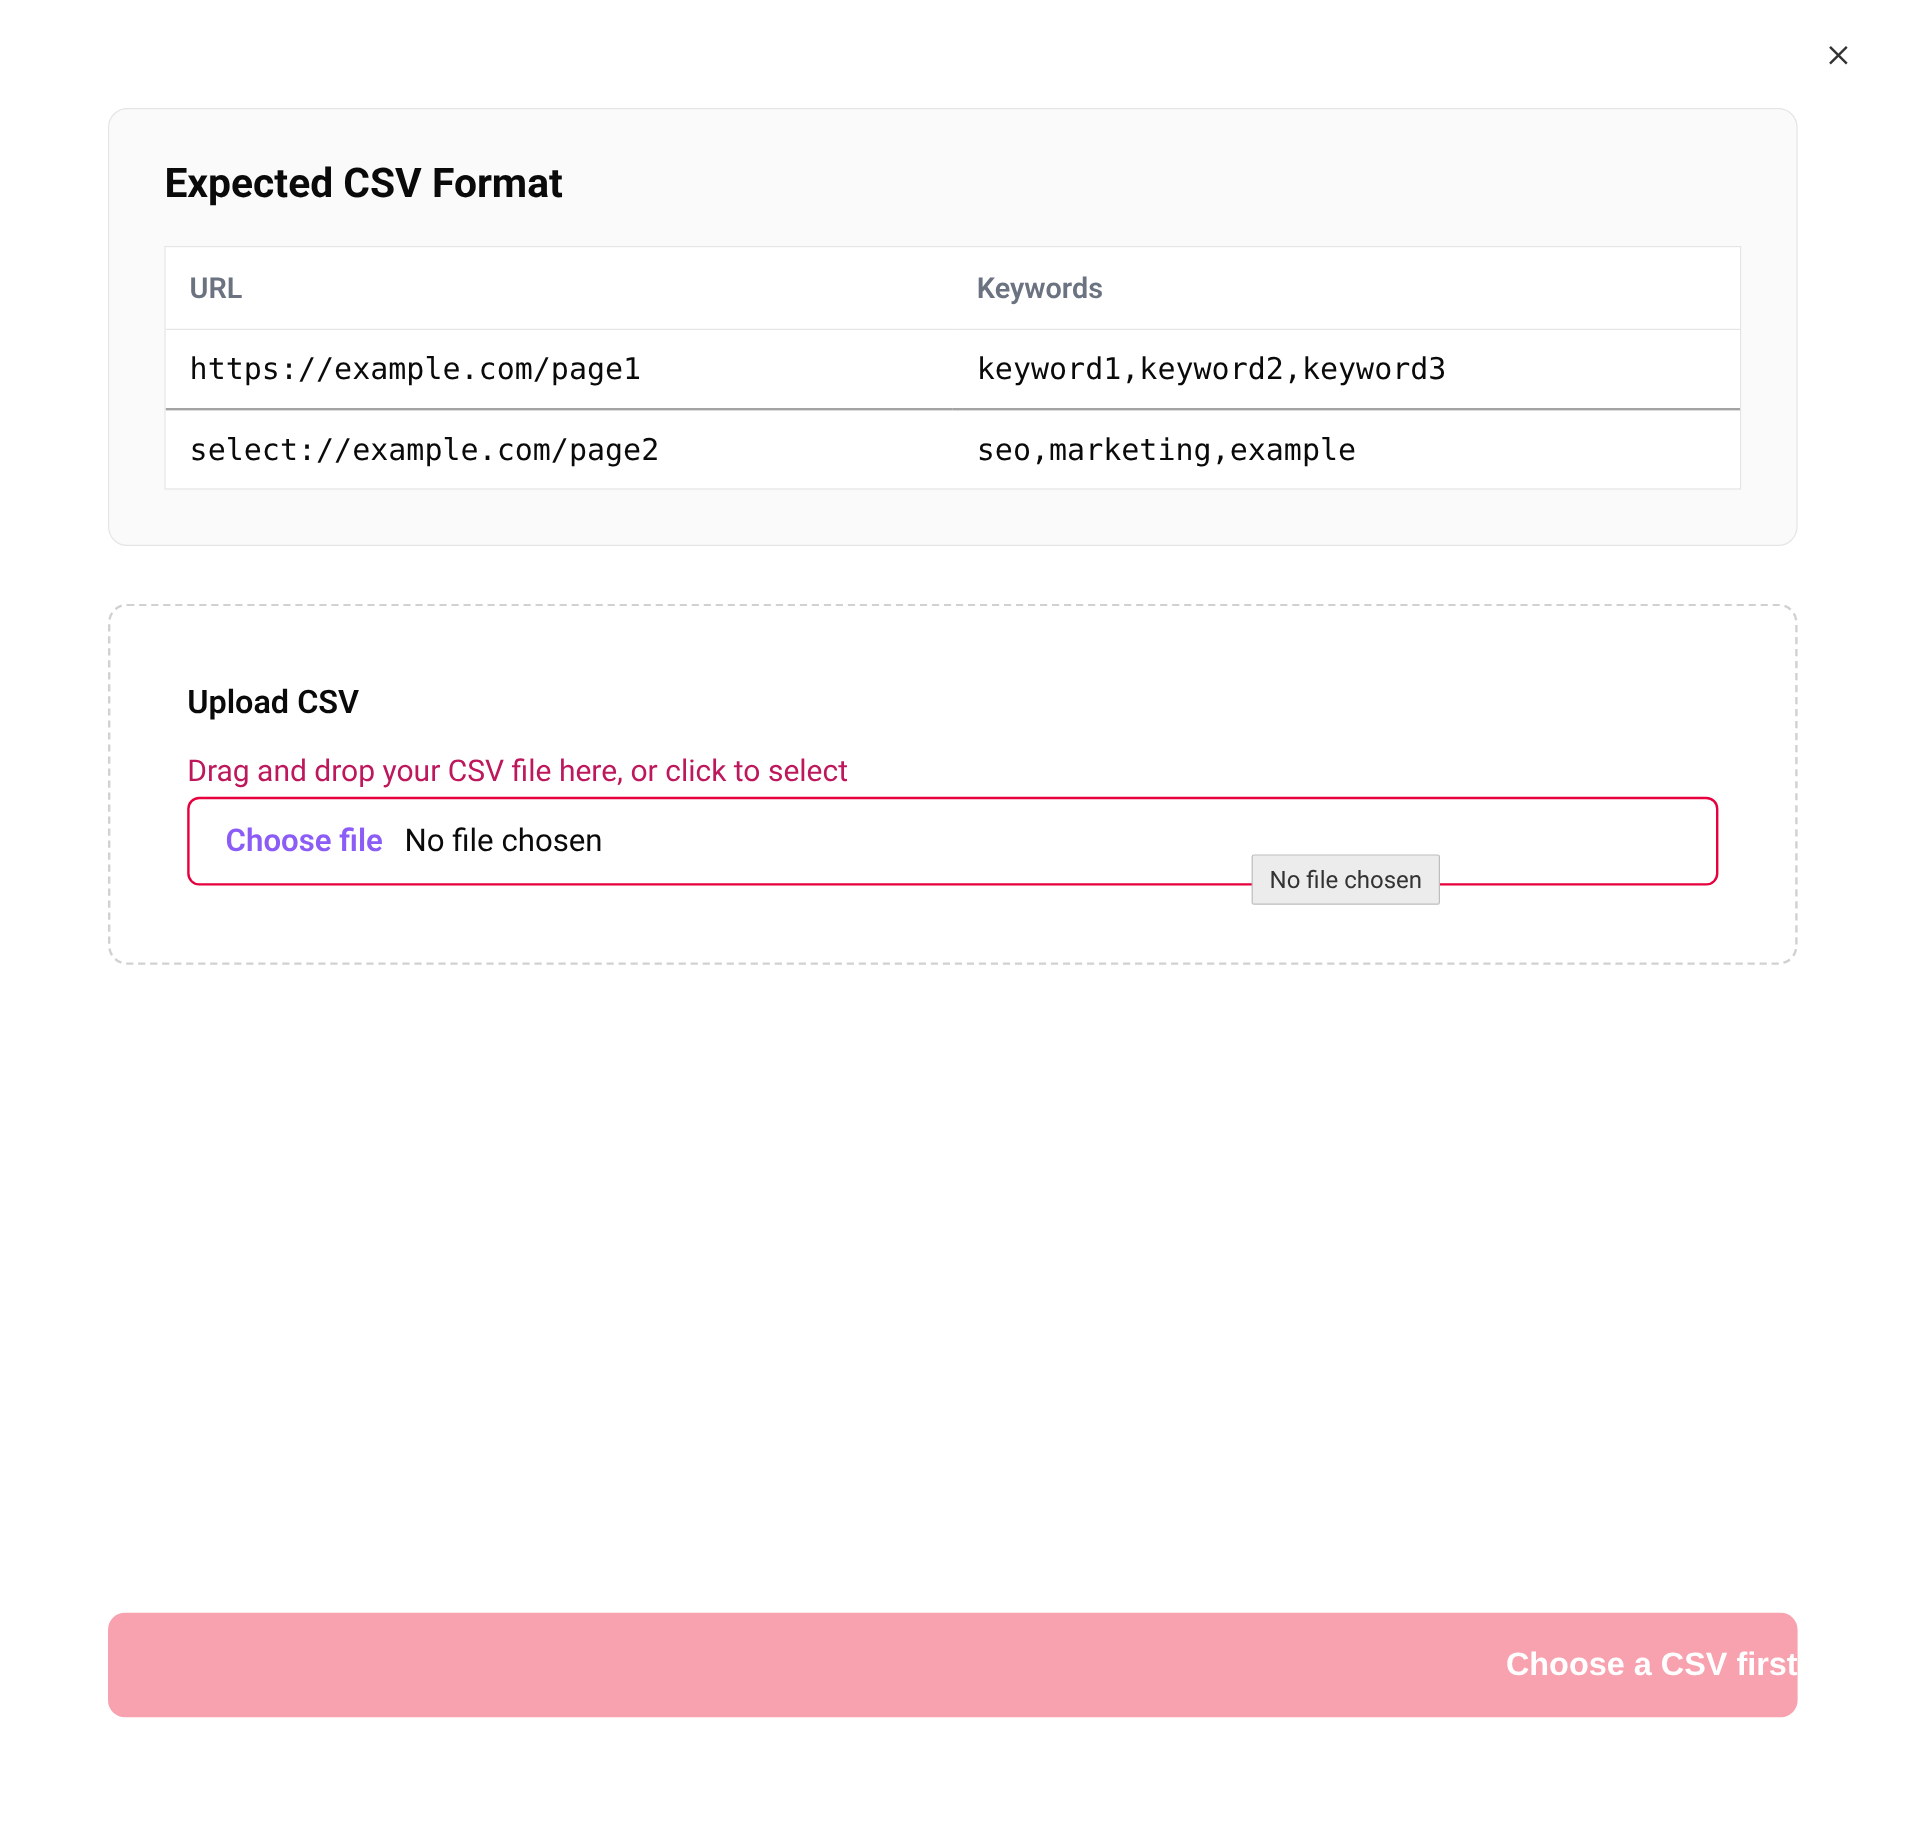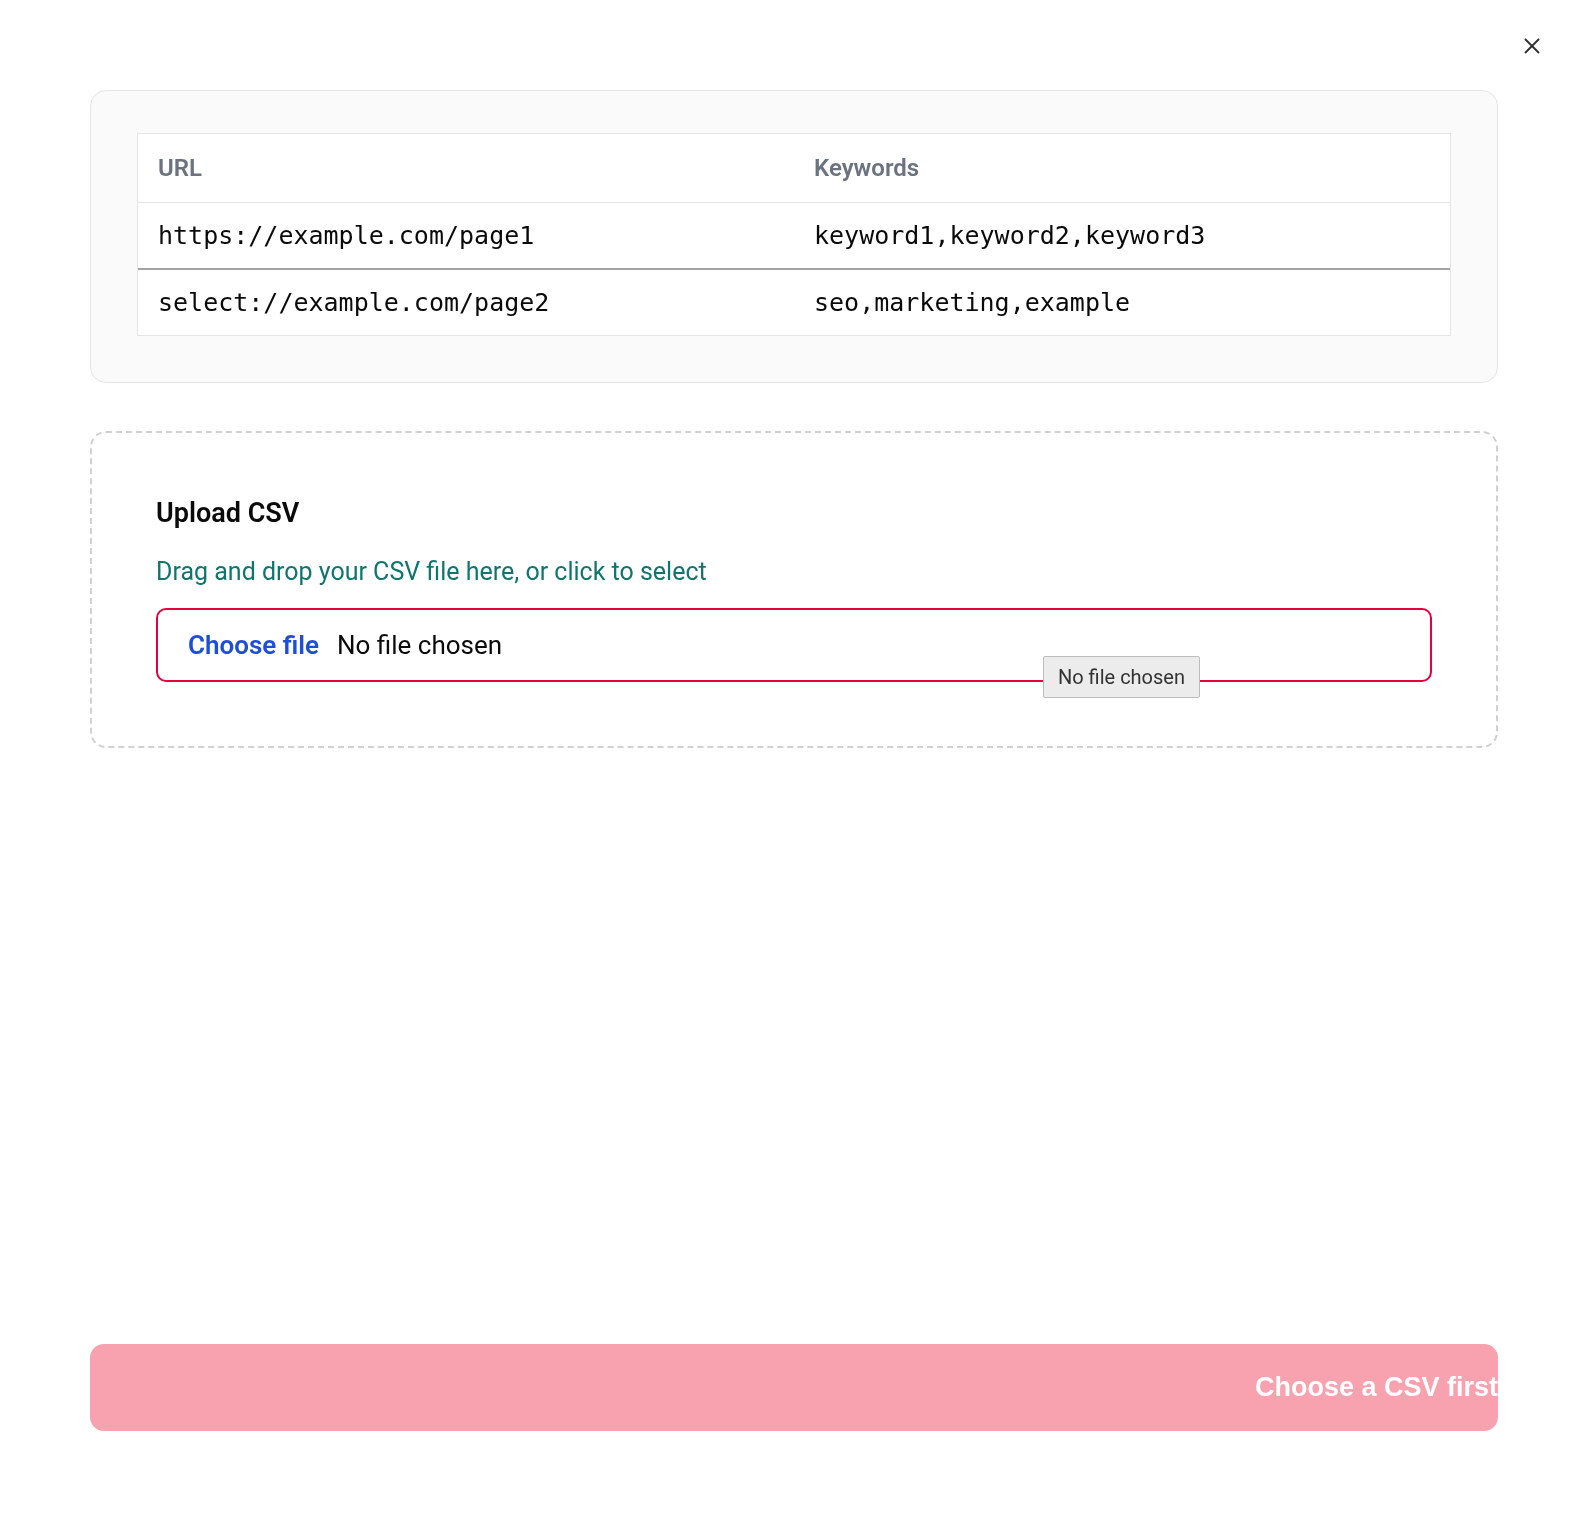--- a/index.html
+++ b/index.html
@@ -82,38 +82,38 @@
       position: relative;
     }
     .upload-title {
       font-size: 27px;
       font-weight: 600;
       color: #0a0a0a;
       margin-bottom: 28px;
     }
     .upload-subtitle {
       font-size: 25px;
-      color: #0f766e;
-      margin-bottom: 22px;
+      color: #be185d;
+      margin-bottom: 6px;
     }
     .file-input-box {
       border: 2px solid #e6003d;
       border-radius: 10px;
       padding: 20px 30px;
       display: flex;
       align-items: center;
       gap: 18px;
       background: #ffffff;
       cursor: pointer;
       position: relative;
     }
     .choose-file-label {
       font-size: 26px;
       font-weight: 600;
-      color: #1d4ed8;
+      color: #8b5cf6;
     }
     .no-file-text {
       font-size: 26px;
       color: #0a0a0a;
       font-weight: 400;
     }
     .tooltip {
       position: absolute;
       right: 230px;
       bottom: -18px;
@@ -147,20 +147,21 @@
   <span>
     <svg viewBox="0 0 24 24" fill="none">
       <line x1="5" y1="5" x2="19" y2="19"></line>
       <line x1="19" y1="5" x2="5" y2="19"></line>
     </svg>
   </span>
 </div>
 
 <div class="container">
   <div class="format-card">
+    <h2 class="format-title">Expected CSV Format</h2>
     <table class="format-table">
       <thead>
         <tr>
           <th>URL</th>
           <th>Keywords</th>
         </tr>
       </thead>
       <tbody>
         <tr>
           <td>https://example.com/page1</td>

